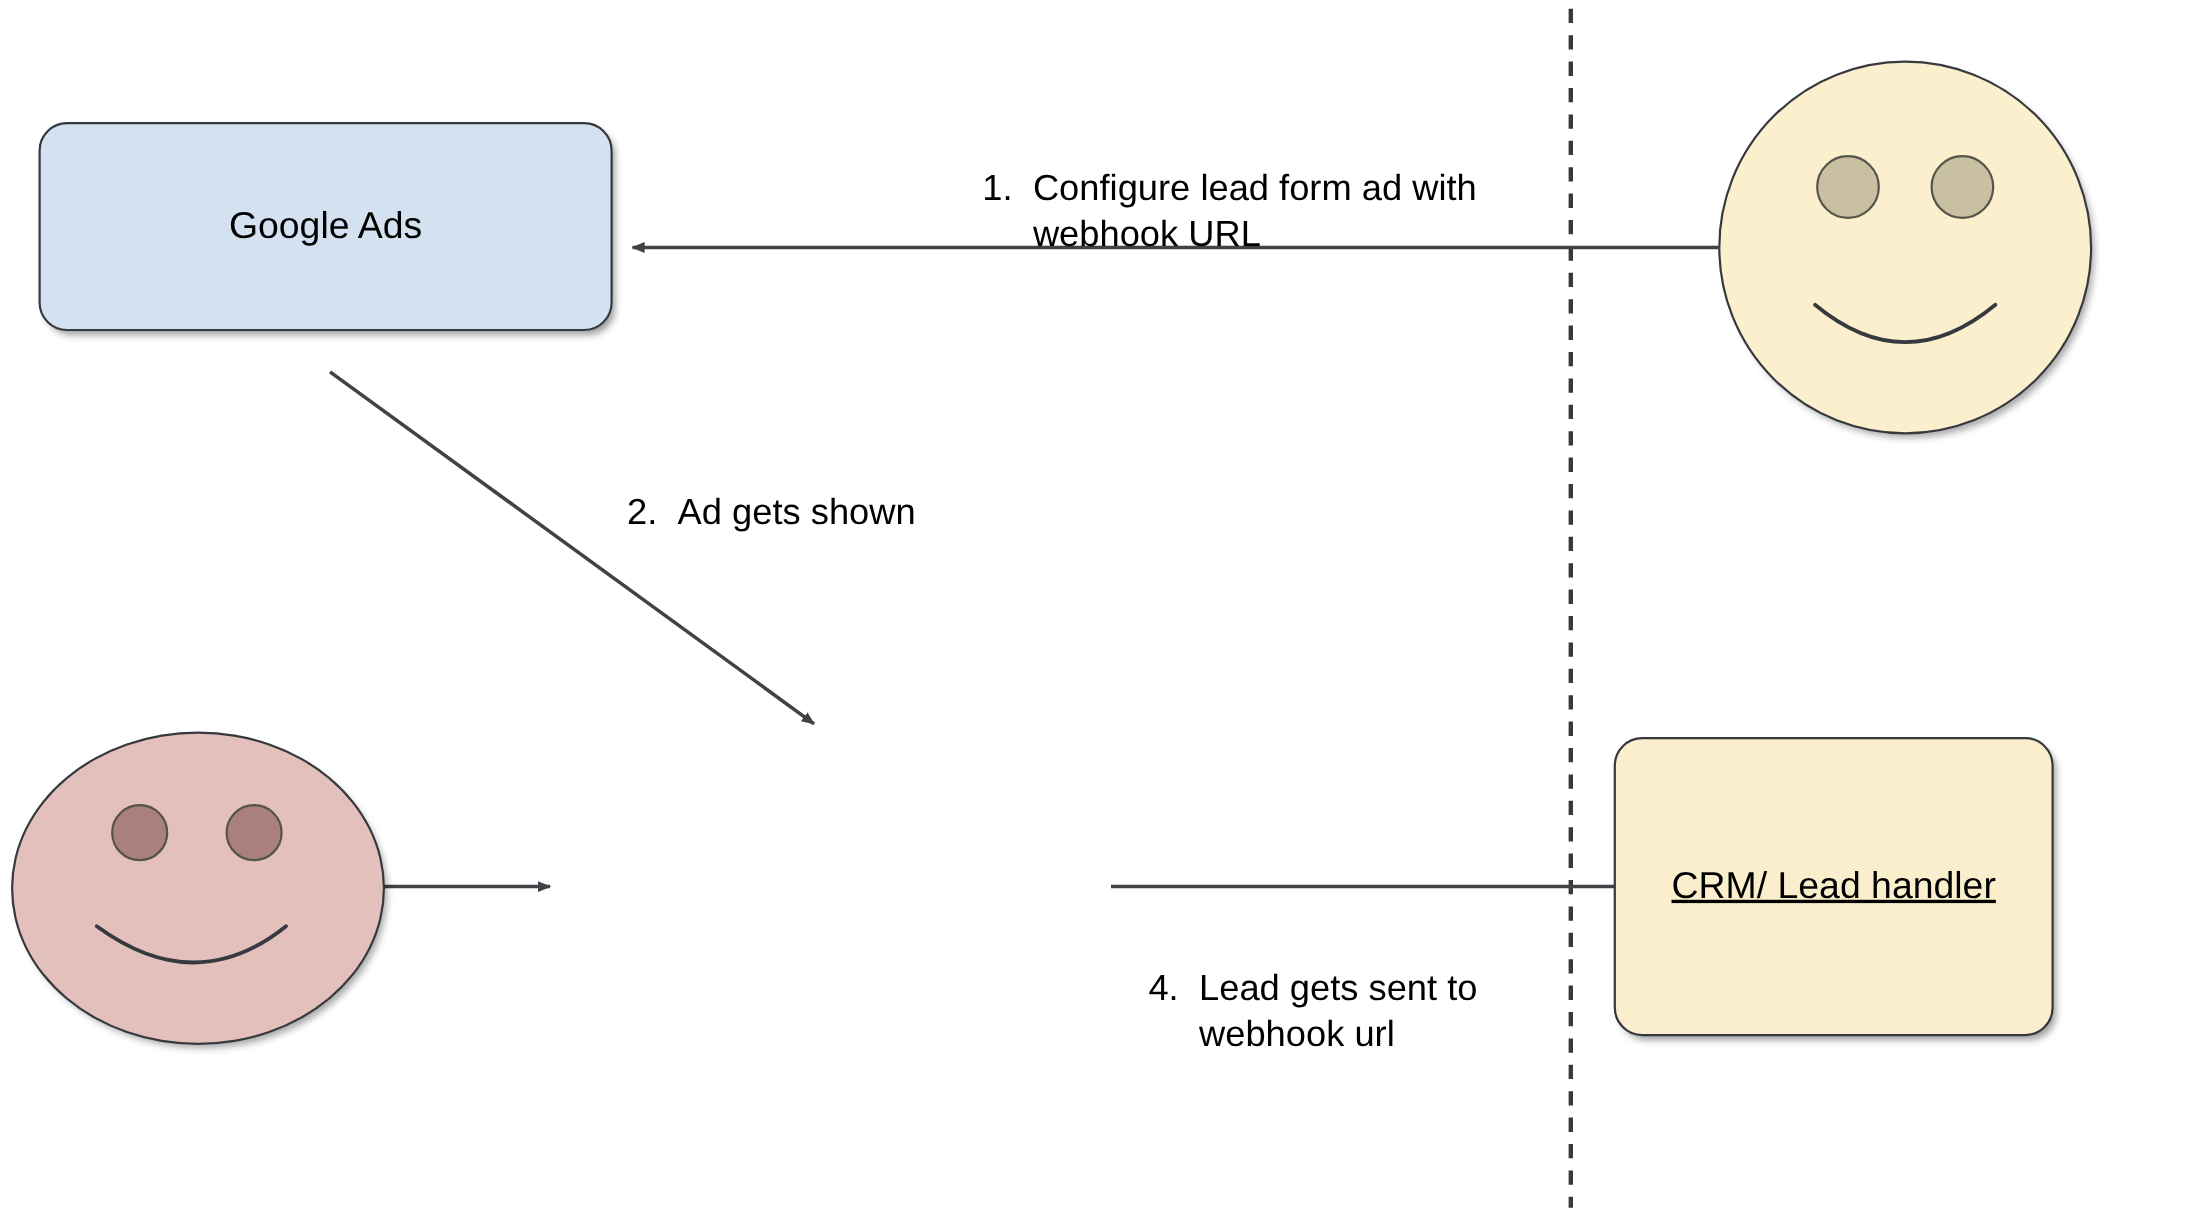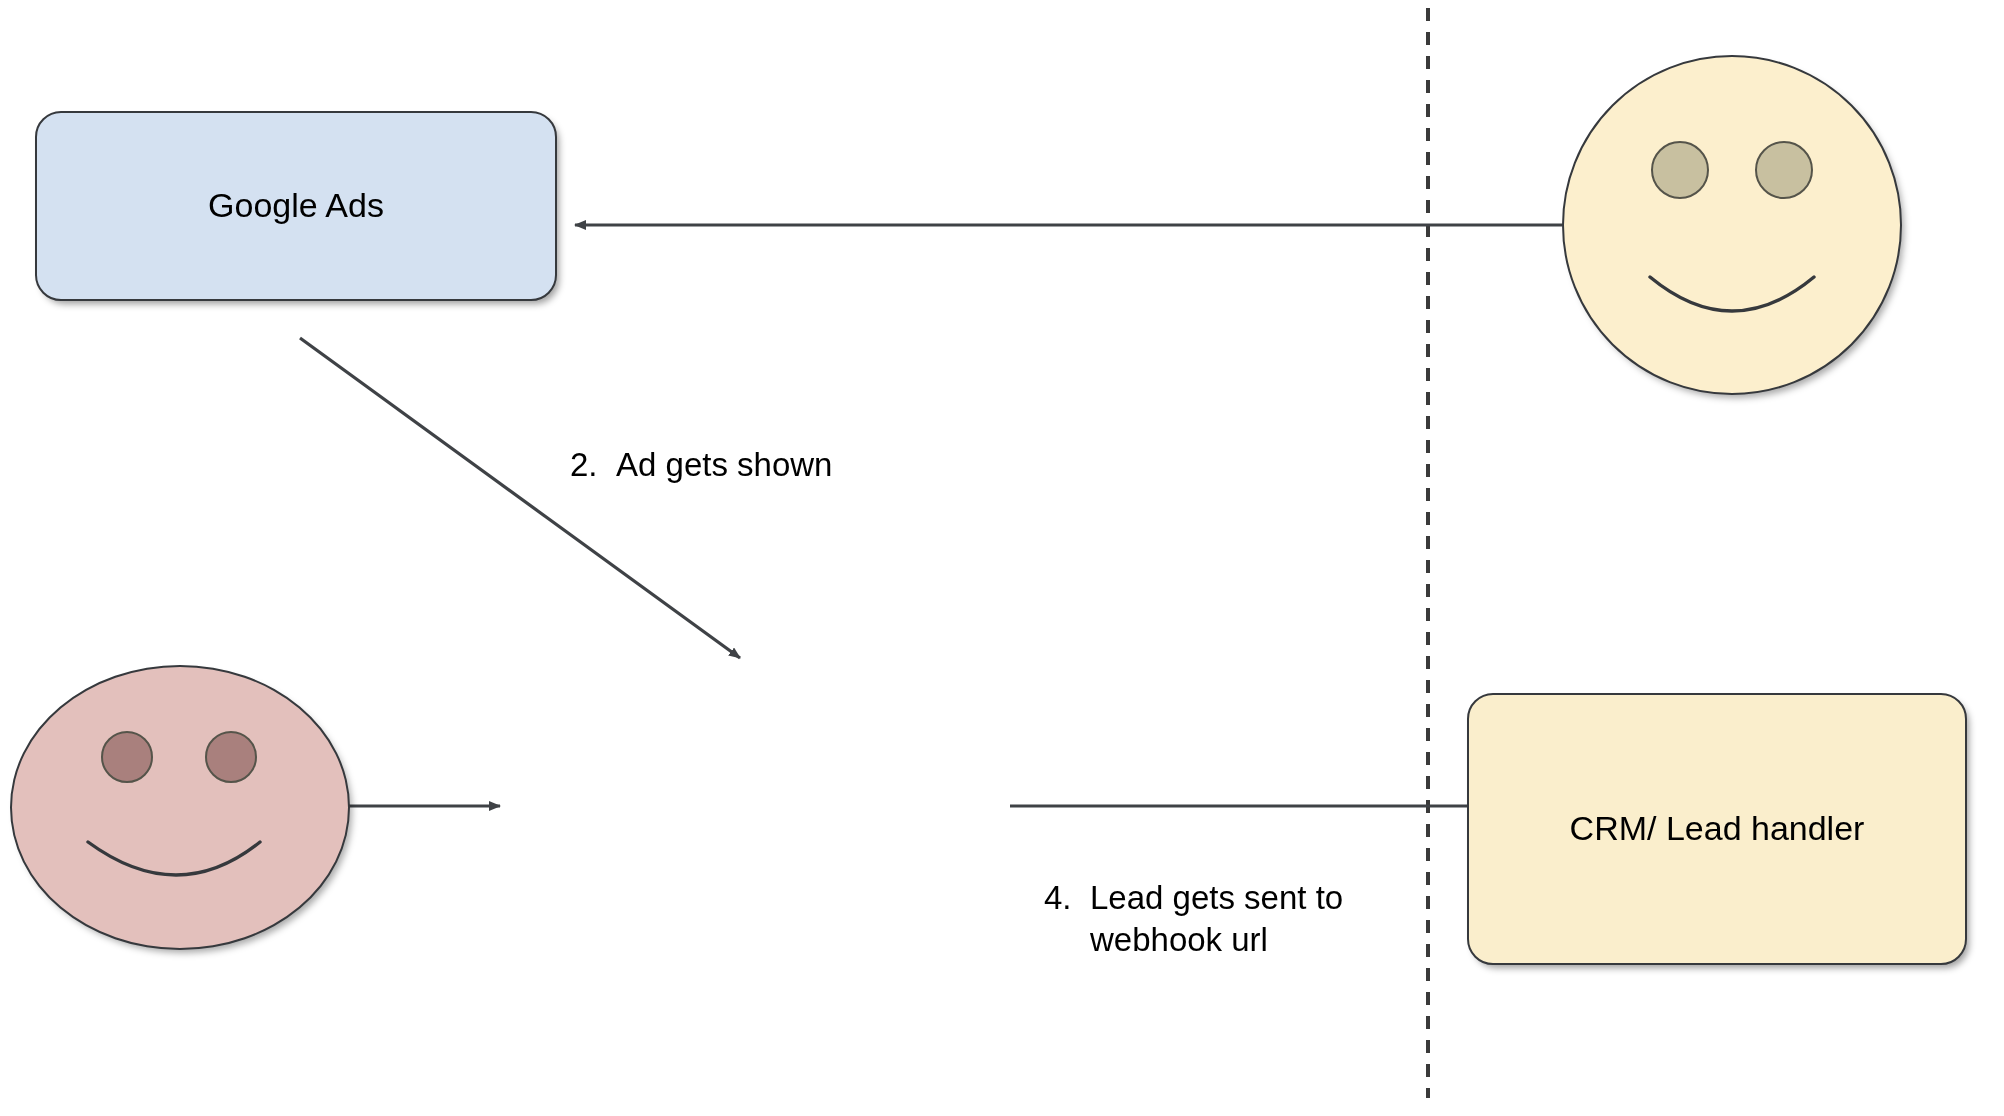--- a/index.html
+++ b/index.html
@@ -125,21 +125,21 @@
     <line x1="348" y1="806" x2="500" y2="806" stroke="#3f4246" stroke-width="3.2" marker-end="url(#arrowhead)"></line>
 
     <line x1="1010" y1="806" x2="1484" y2="806" stroke="#3f4246" stroke-width="3.2" marker-end="url(#arrowhead)"></line>
   </svg>
 
   <div class="node-box fill-blue" style="left:35px; top:111px; width:522px; height:190px;">
     <span class="box-label">Google Ads</span>
   </div>
 
 
-  <div class="node-box fill-yellow" style="left:1467px; top:693px; width:500px; height:272px;">
+  <div class="node-box fill-yellow" style="left:1467px; top:670px; width:400px; height:272px;text-decoration:underline;">
     <span class="box-label">CRM/ Lead handler</span>
   </div>
 
   <div class="actor" style="left:1562px; top:55px; width:340px; height:390px;">
     <div class="actor-face face-yellow" style="width:340px; height:340px;"></div>
     <svg class="actor-svg" width="340" height="340" viewBox="0 0 340 340">
       <circle cx="118" cy="115" r="28" fill="#c8c0a0" stroke="#55544a" stroke-width="2"></circle>
       <circle cx="222" cy="115" r="28" fill="#c8c0a0" stroke="#55544a" stroke-width="2"></circle>
       <path d="M 88 222 Q 170 290 252 222" fill="none" stroke="#36393d" stroke-width="3.4" stroke-linecap="round"></path>
     </svg>
@@ -147,20 +147,24 @@
 
   <div class="actor" style="left:10px; top:665px; width:340px; height:390px;">
     <div class="actor-face face-pink" style="width:340px; height:285px;"></div>
     <svg class="actor-svg" width="340" height="285" viewBox="0 0 340 285">
       <circle cx="117" cy="92" r="25" fill="#a9807d" stroke="#55544a" stroke-width="2"></circle>
       <circle cx="221" cy="92" r="25" fill="#a9807d" stroke="#55544a" stroke-width="2"></circle>
       <path d="M 78 177 Q 168 243 250 177" fill="none" stroke="#36393d" stroke-width="3.4" stroke-linecap="round"></path>
     </svg>
   </div>
 
+  <div class="edge-label" style="left:893px; top:108px; width:500px;">
+    <span class="lbl-num">1.</span><span class="lbl-text">Configure lead form ad with
+webhook URL</span>
+  </div>
 
   <div class="edge-label" style="left:570px; top:402px; width:420px;">
     <span class="lbl-num">2.</span><span class="lbl-text">Ad gets shown</span>
   </div>
 
 
   <div class="edge-label" style="left:1044px; top:835px; width:400px;">
     <span class="lbl-num">4.</span><span class="lbl-text">Lead gets sent to
 webhook url</span>
   </div>

